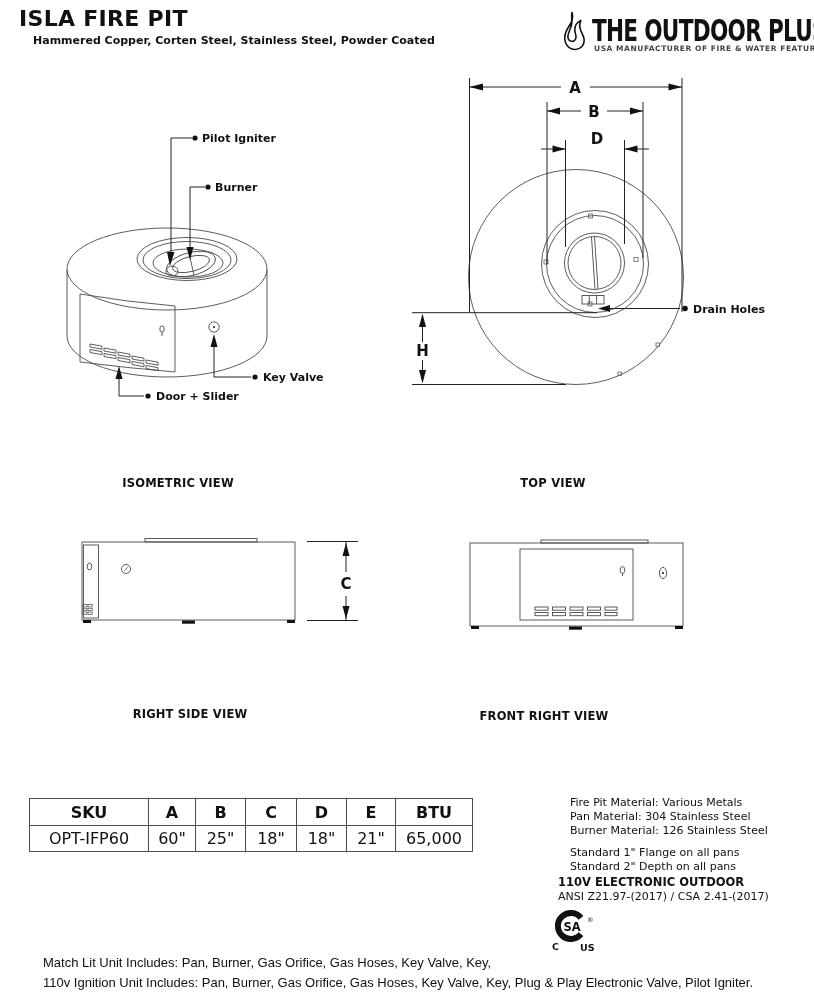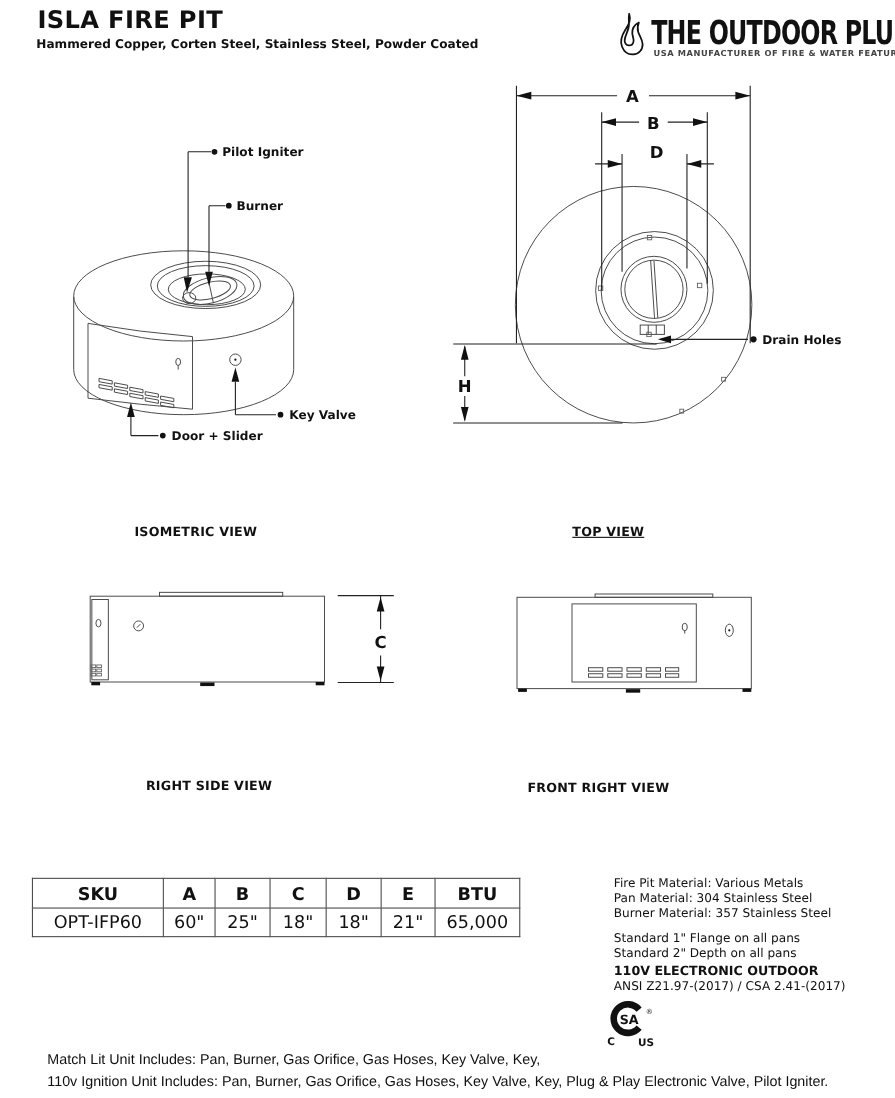--- a/index.html
+++ b/index.html
@@ -1,21 +1,21 @@
 <!DOCTYPE html>
 <html><head>
 <meta charset="utf-8">
 <style>
   html,body { margin:0; padding:0; background:#ffffff; }
   .page { position:relative; width:814px; height:998px; background:#fff;
           font-family:"DejaVu Sans",sans-serif; color:#111; overflow:hidden; }
   .abs { position:absolute; }
 
   
-  .title { left:34px; top:6px; font-size:22px; font-weight:bold; letter-spacing:0.3px; }
+  .title { left:19px; top:6px; font-size:22px; font-weight:bold; letter-spacing:0.3px; }
   .subtitle { left:33px; top:34px; font-size:11px; font-weight:bold; }
   .brand-name { left:592px; top:13px; font-size:30px; font-weight:bold; white-space:nowrap;
                 letter-spacing:-1px; transform:scaleX(0.72); transform-origin:left top; }
   .brand-tagline { left:594px; top:44px; font-size:7.5px; font-weight:600; letter-spacing:0.55px;
                    color:#444; white-space:nowrap; }
 
   
   svg { display:block; }
   .ln   { stroke:#4a4a4a; stroke-width:0.9; fill:none; }
   .lnt  { stroke:#5f5f5f; stroke-width:0.8; fill:none; }
@@ -30,21 +30,21 @@
 
   
   .spec-table { position:absolute; left:29px; top:798px; border-collapse:collapse; background:#fff; }
   .spec-table th, .spec-table td { border:1px solid #4d4d4d; font-size:16px; text-align:center;
                                    vertical-align:middle; padding:0; }
   .spec-table th { height:26px; font-weight:bold; }
   .spec-table td { height:25px; font-weight:normal; }
 
   
   .specs { position:absolute; left:558px; top:796px; font-size:11px; line-height:13.8px; width:250px; }
-  .specs .grp { margin:0 0 9px 0; }
+  .specs .grp { margin:0 0 9px 12px; }
   .specs .ign-head { font-size:11.5px; font-weight:bold; margin-top:1px; }
 
   .footer { position:absolute; left:43px; top:953px; font-family:"Liberation Sans",sans-serif;
             font-size:13px; line-height:20px; color:#111; white-space:nowrap; }
 </style>
 </head>
 <body>
 
 <div class="page">
 
@@ -232,21 +232,21 @@
         <rect x="605" y="612.5" width="12" height="3.2"></rect>
     </g>
     <g class="bullet">
       <rect x="471" y="626" width="8" height="3"></rect>
       <rect x="569" y="626.5" width="13" height="3.2"></rect>
       <rect x="675" y="626" width="8" height="3"></rect>
     </g>
   </svg>
 
   <div class="caption" style="left:93px;top:438px;">ISOMETRIC VIEW</div>
-  <div class="caption" style="left:468px;top:438px;text-decoration:underline;">TOP VIEW</div>
+  <div class="caption" style="left:468px;top:438px;">TOP VIEW</div>
   <div class="caption" style="left:105px;top:669px;">RIGHT SIDE VIEW</div>
   <div class="caption" style="left:459px;top:671px;">FRONT RIGHT VIEW</div>
 
   <table class="spec-table">
     <colgroup>
       <col style="width:119px">
         <col style="width:47px">
         <col style="width:50px">
       <col style="width:51px">
         <col style="width:50px">
@@ -274,21 +274,21 @@
         <td>21"</td>
         <td>65,000</td>
       </tr>
     </tbody>
   </table>
 
   <div class="specs">
     <div class="grp">
       <div>Fire Pit Material: Various Metals</div>
       <div>Pan Material: 304 Stainless Steel</div>
-      <div>Burner Material: 357 Stainless Steel</div>
+      <div>Burner Material: 126 Stainless Steel</div>
     </div>
     <div class="grp" style="margin-bottom:2px;">
       <div>Standard 1" Flange on all pans</div>
       <div>Standard 2" Depth on all pans</div>
     </div>
     <div class="ign-head">110V ELECTRONIC OUTDOOR</div>
     <div>ANSI Z21.97-(2017) / CSA 2.41-(2017)</div>
   </div>
 
   <svg class="abs" style="left:548px;top:908px;" width="62" height="48" viewBox="0 0 62 48">

